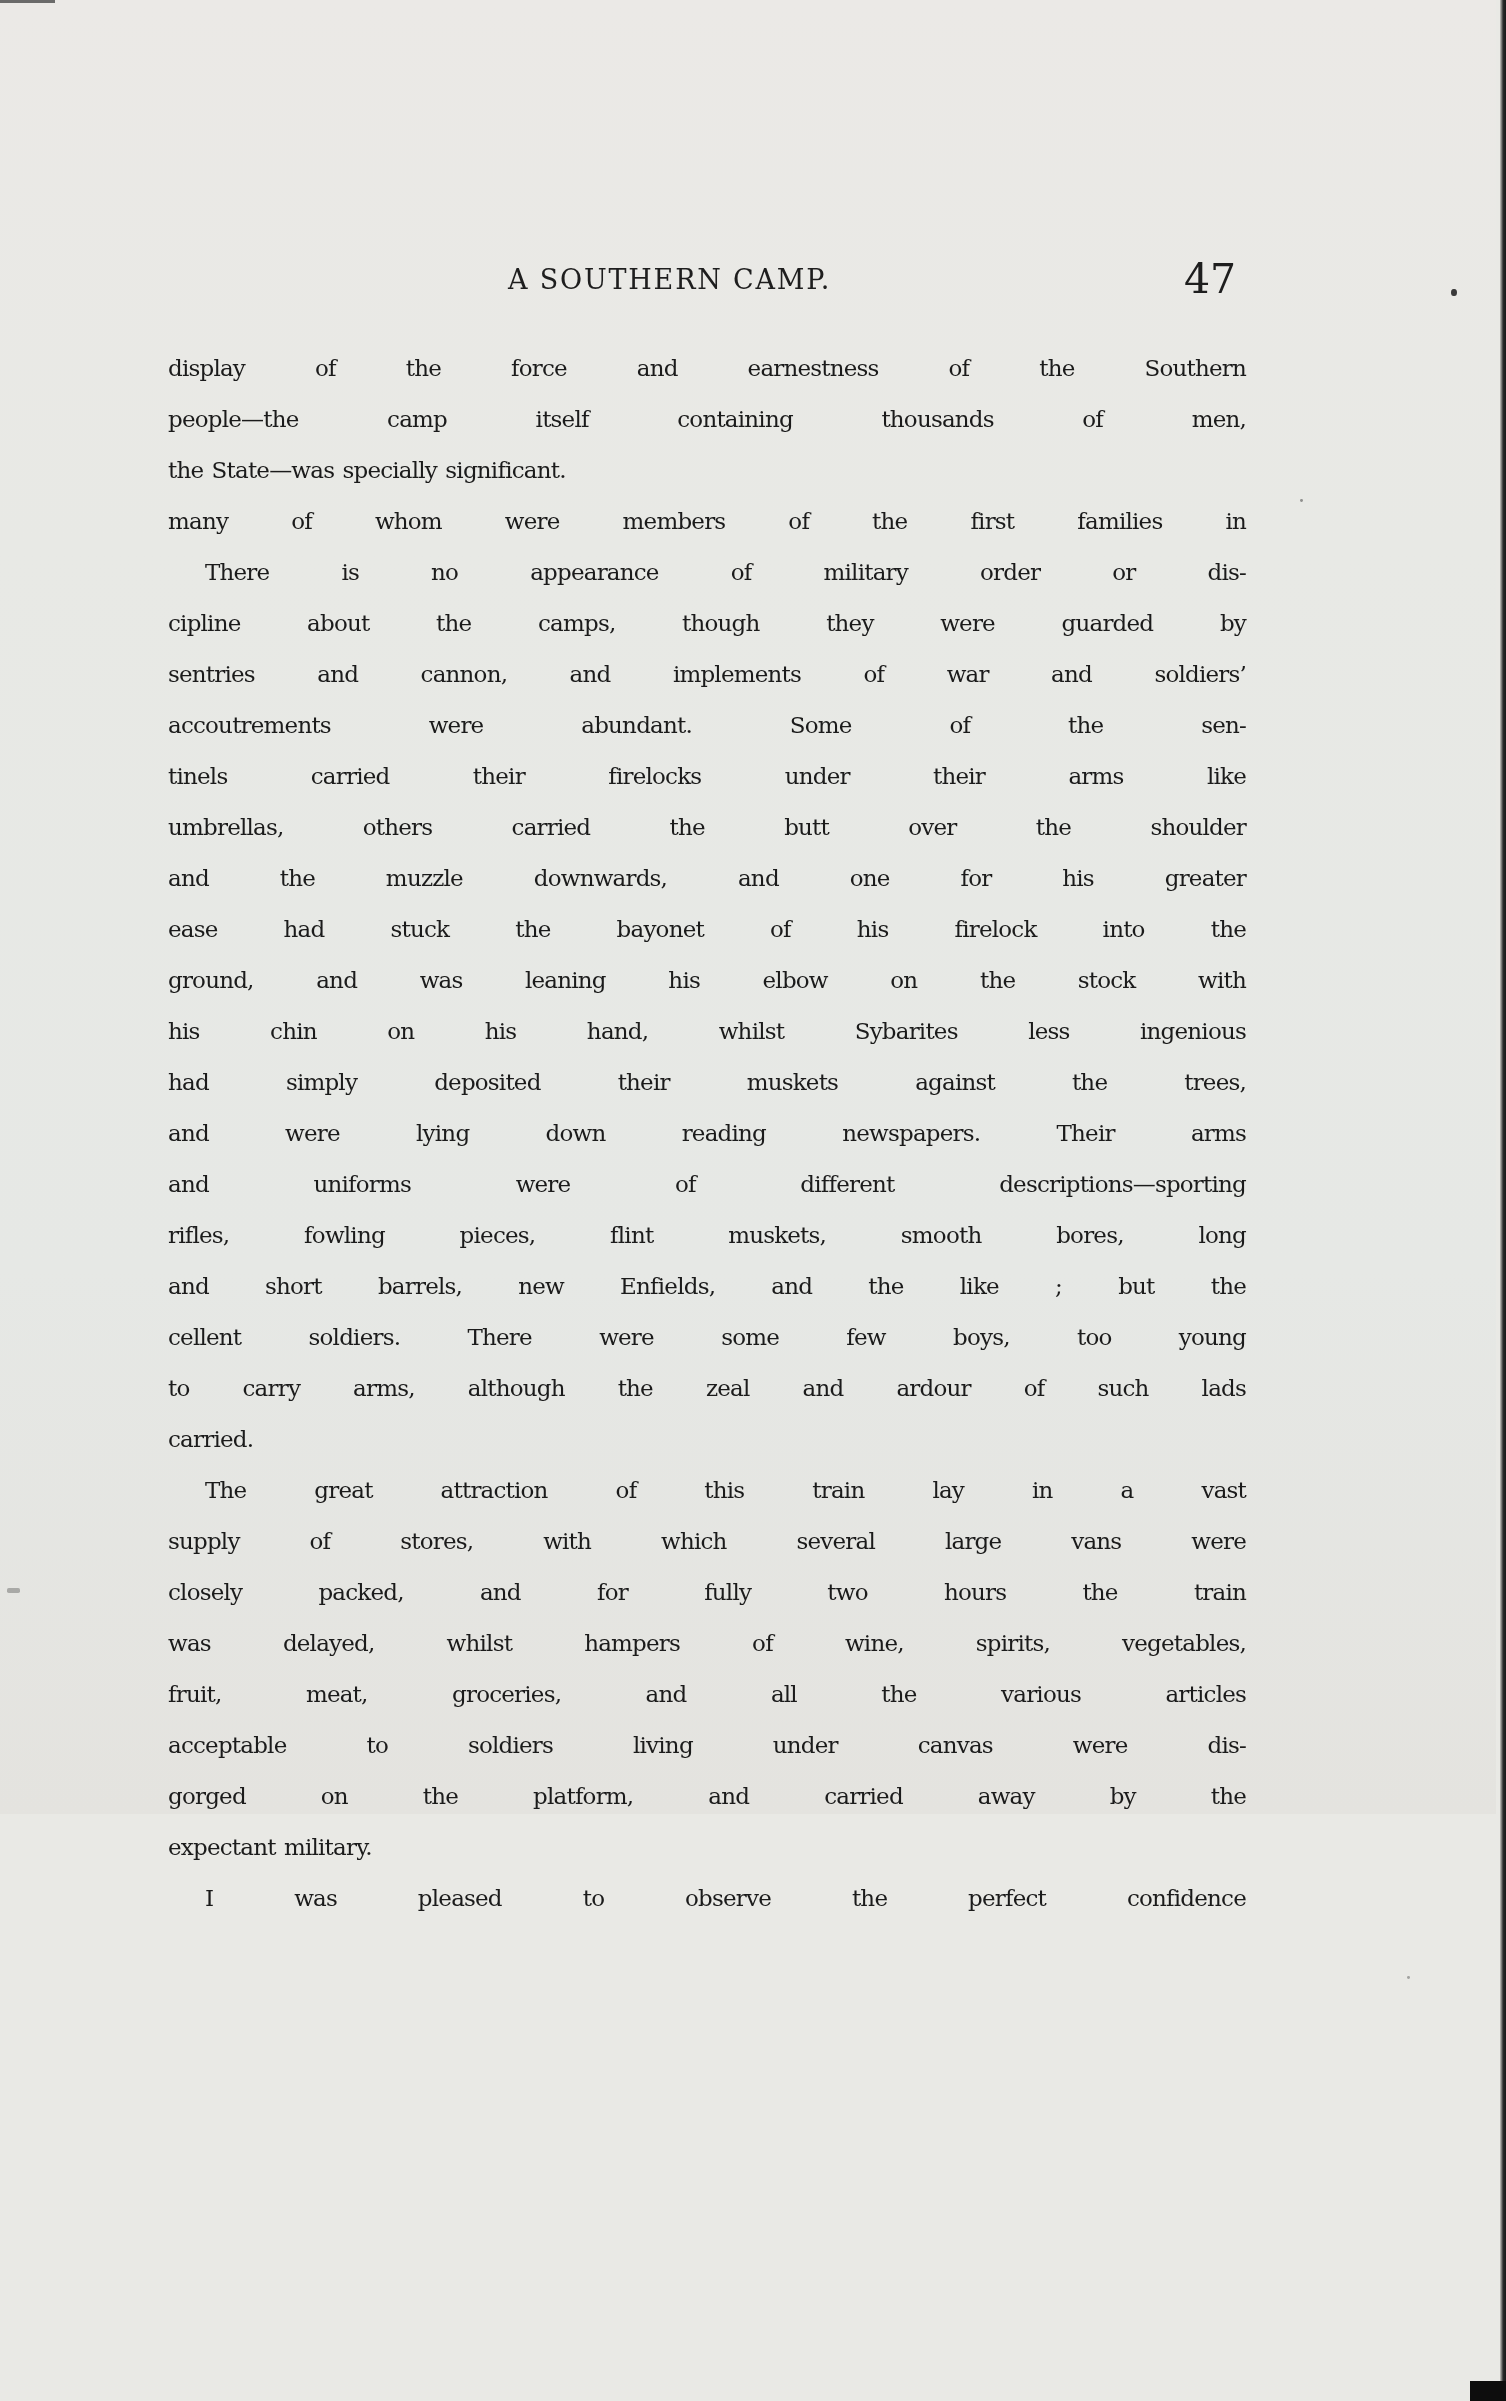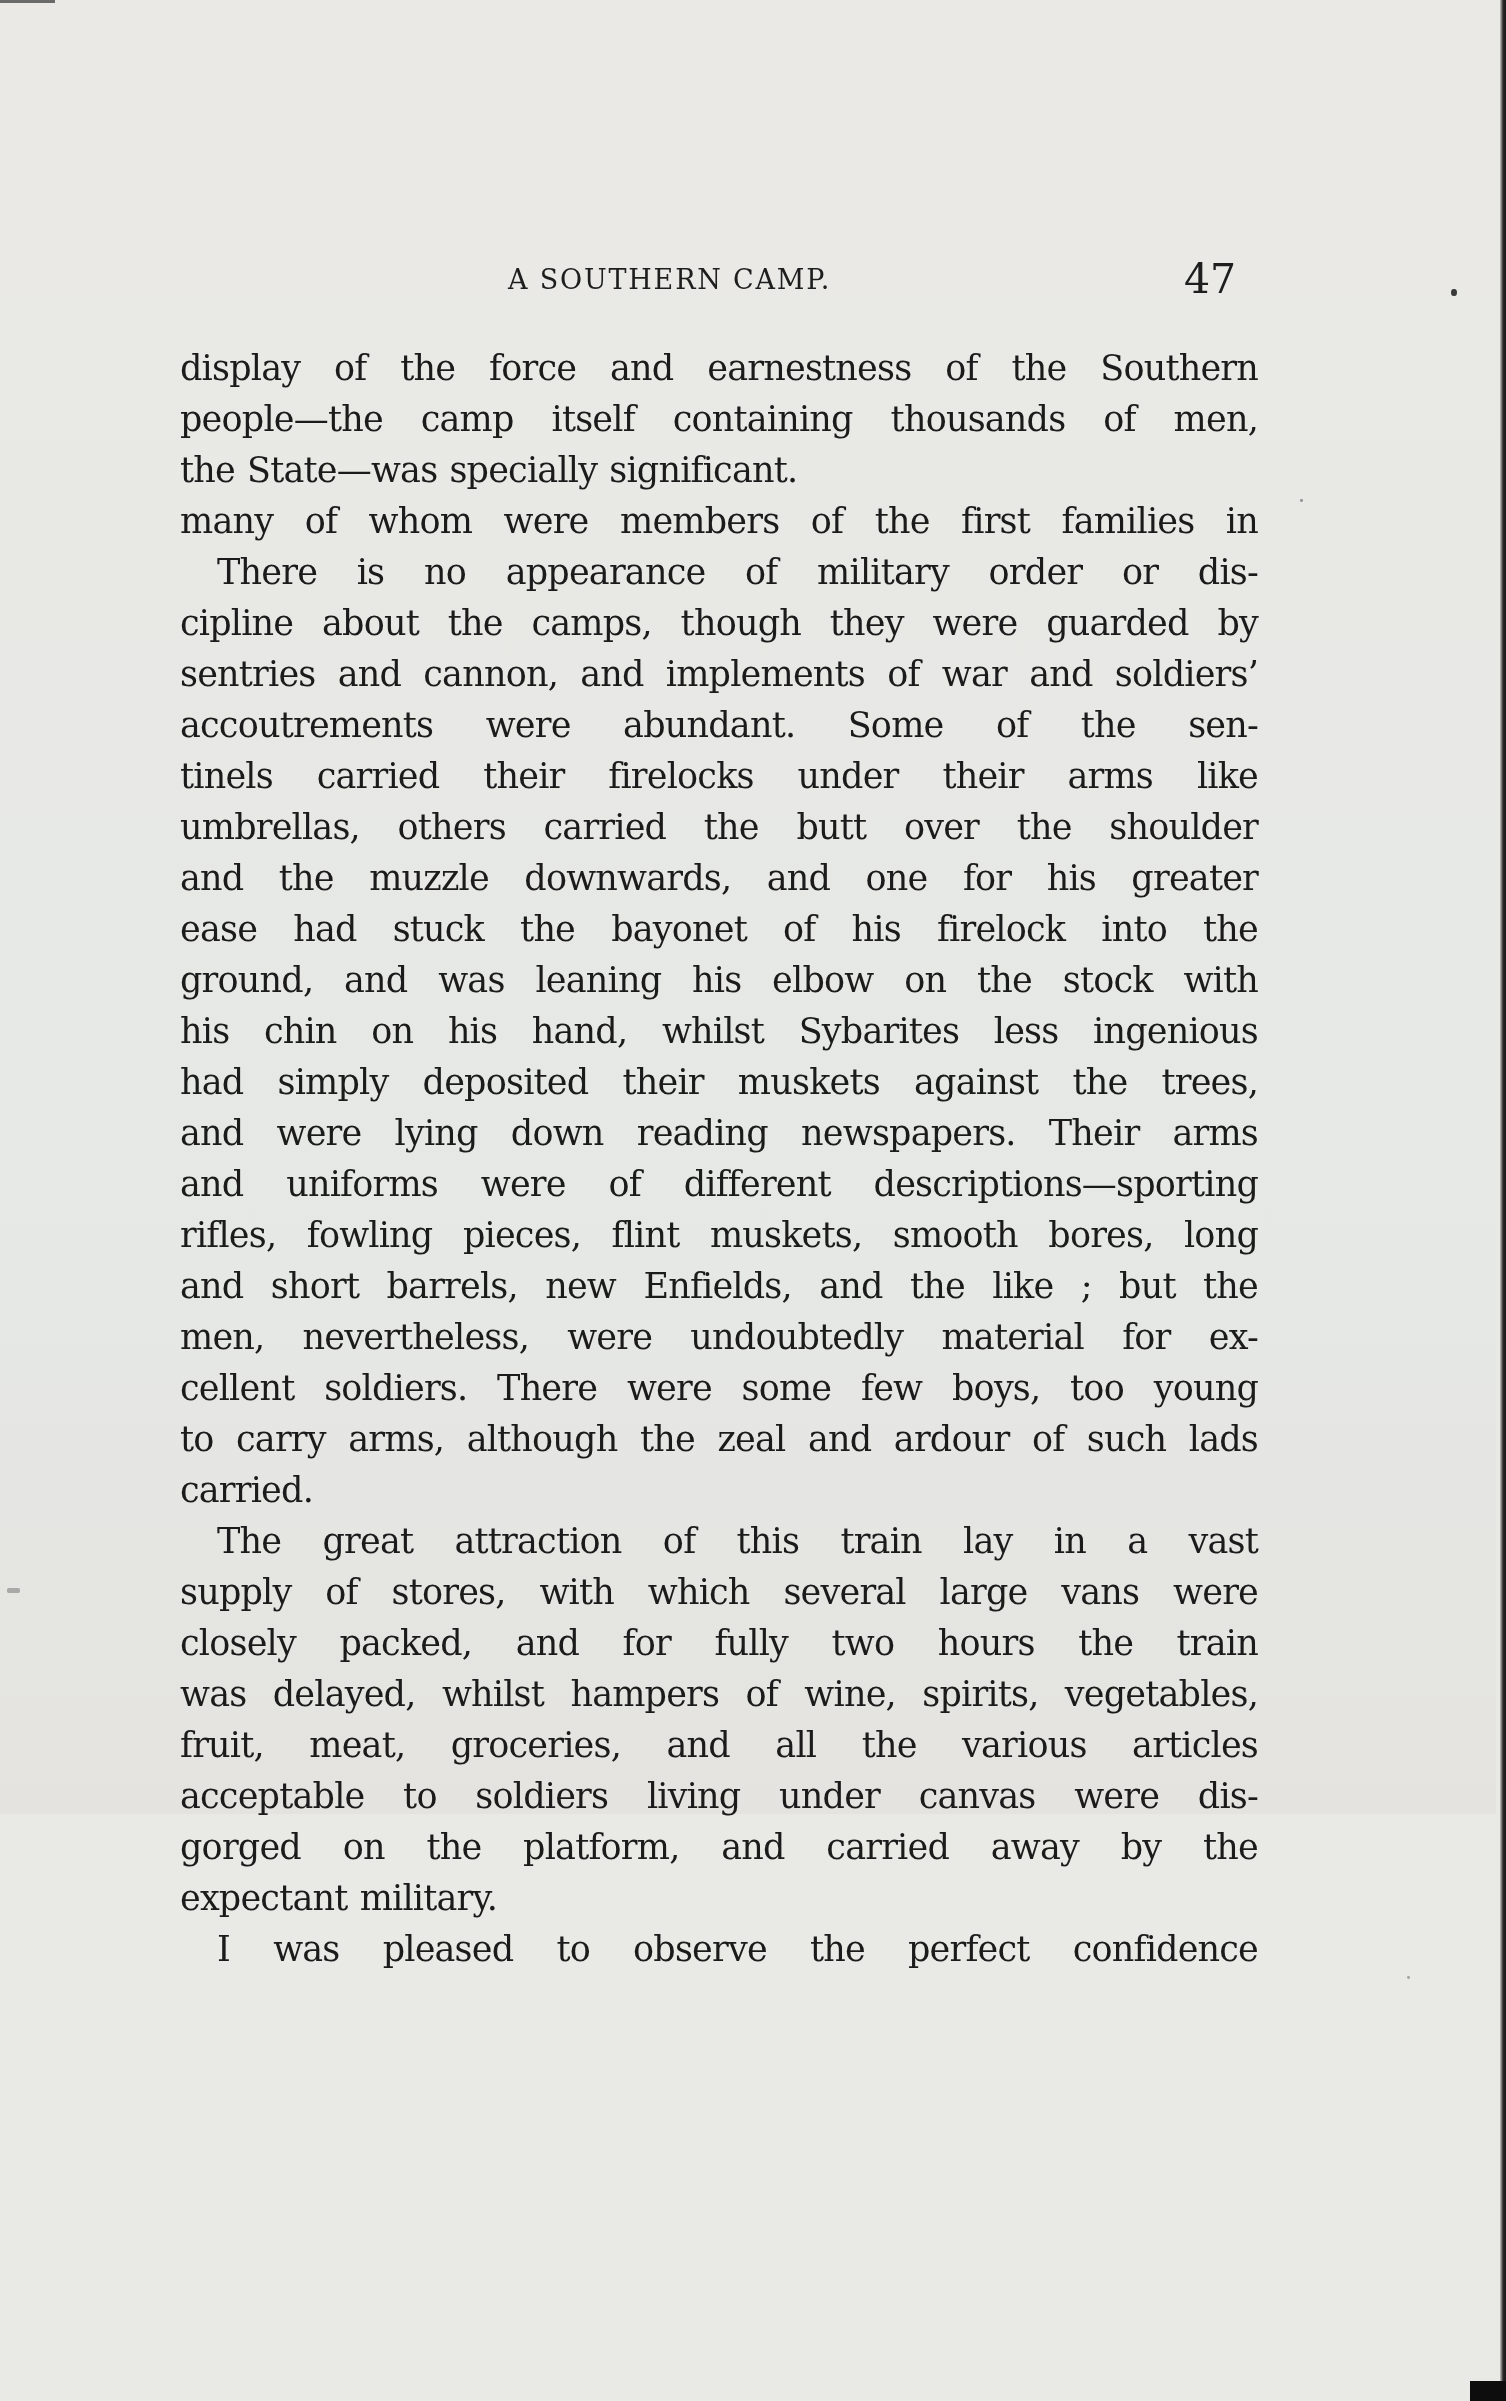--- a/index.html
+++ b/index.html
@@ -67,27 +67,26 @@
       left: 1016px;
       top: 0px;
       font-size: 41px;
     }
     .text-block {
       position: absolute;
       left: 168px;
       top: 343px;
       width: 1078px;
       font-family: "DejaVu Serif", serif;
-      font-size: 35px;
+      font-size: 23px;
       line-height: 51px;
       color: #1b1b1b;
       text-align: justify;
       letter-spacing: -0.8px;
       word-spacing: 1.8px;
-      margin-left: 12px;
     }
     .para {
       margin: 0;
       padding: 0;
     }
     .para .line {
       display: block;
       text-align: justify;
       text-align-last: justify;
       white-space: nowrap;
@@ -133,21 +132,20 @@
       <span class="line">umbrellas, others carried the butt over the shoulder</span>
       <span class="line">and the muzzle downwards, and one for his greater</span>
       <span class="line">ease had stuck the bayonet of his firelock into the</span>
       <span class="line">ground, and was leaning his elbow on the stock with</span>
       <span class="line">his chin on his hand, whilst Sybarites less ingenious</span>
       <span class="line">had simply deposited their muskets against the trees,</span>
       <span class="line">and were lying down reading newspapers.  Their arms</span>
       <span class="line">and uniforms were of different descriptions—sporting</span>
       <span class="line">rifles, fowling pieces, flint muskets, smooth bores, long</span>
       <span class="line">and short barrels, new Enfields, and the like ; but the</span>
-      <span class="line">men, nevertheless, were undoubtedly material for ex-</span>
       <span class="line">cellent soldiers.  There were some few boys, too young</span>
       <span class="line">to carry arms, although the zeal and ardour of such lads</span>
       <span class="line last">carried.</span>
     </p>
 
     <p class="para indent">
       <span class="line">The great attraction of this train lay in a vast</span>
       <span class="line">supply of stores, with which several large vans were</span>
       <span class="line">closely packed, and for fully two hours the train</span>
       <span class="line">was delayed, whilst hampers of wine, spirits, vegetables,</span>

